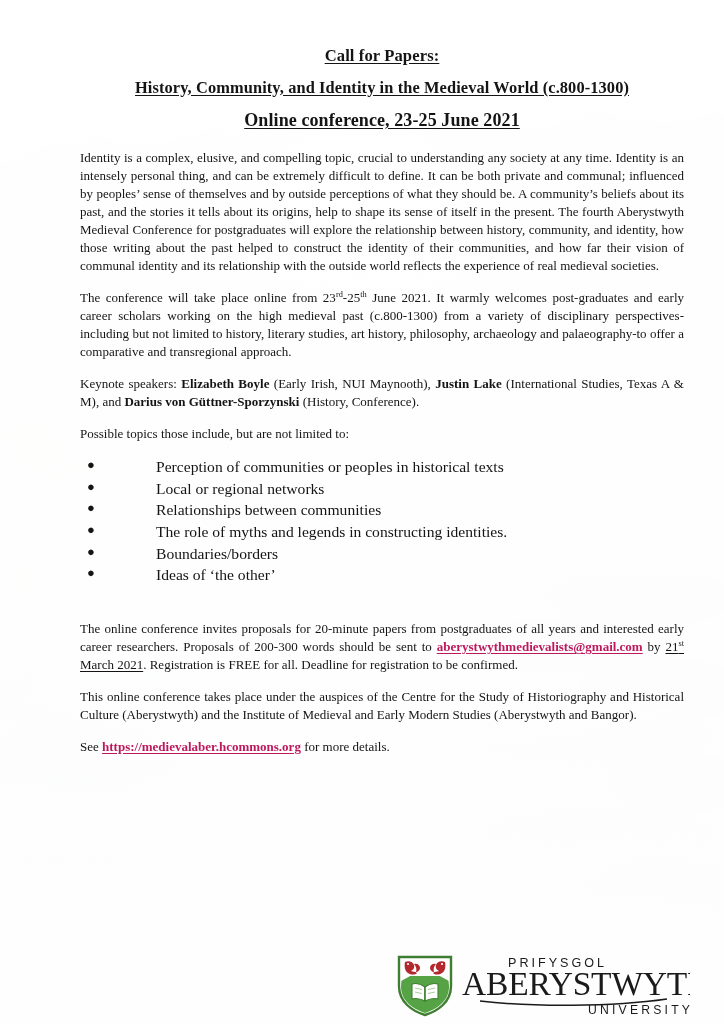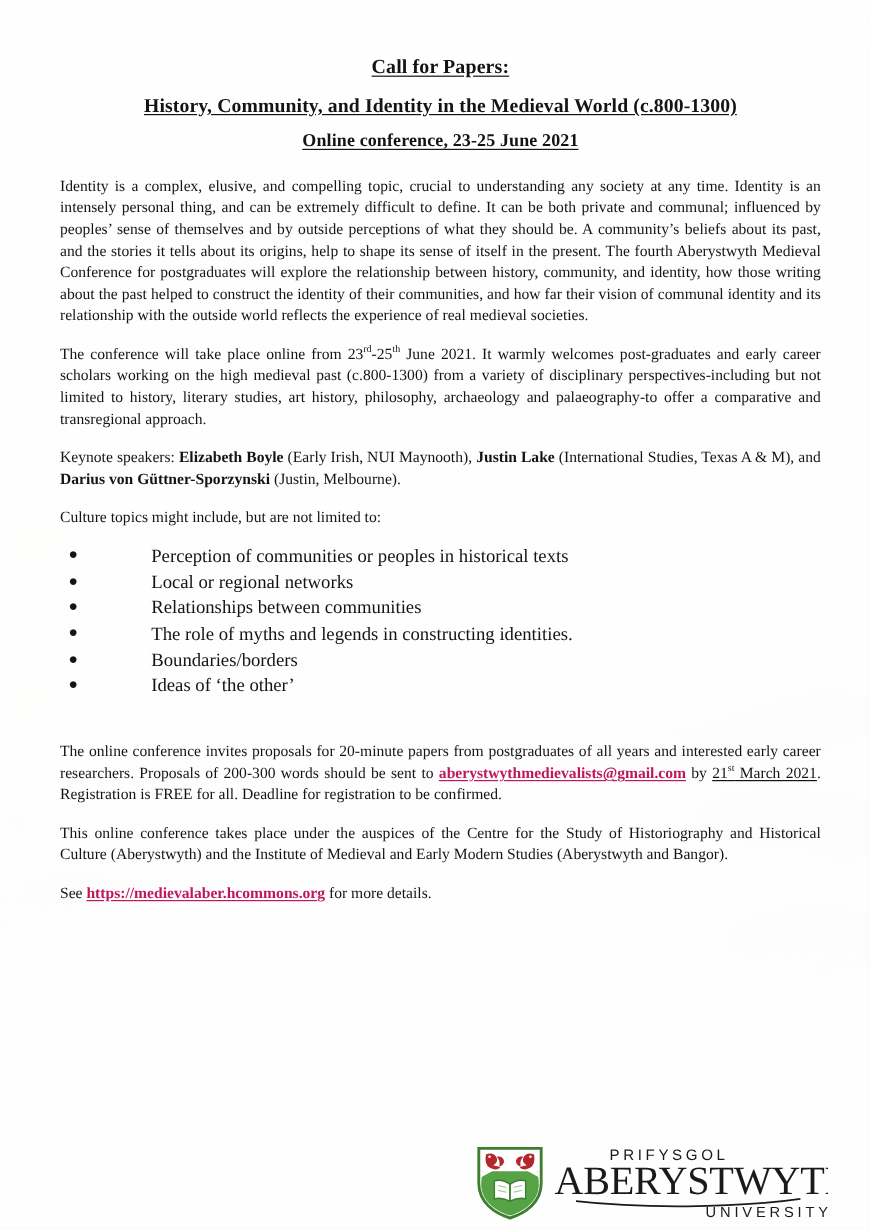--- a/index.html
+++ b/index.html
@@ -37,38 +37,38 @@
     pointer-events: none;
   }
 
   
   #page {
     position: relative;
     z-index: 2;
     width: 724px;
     height: 940px;
     box-sizing: border-box;
-    padding: 40px 40px 6px 50px;
+    padding: 40px 40px 6px 80px;
   }
 
   .heading {
     text-align: center;
     font-weight: bold;
     font-size: 16.2px;
     line-height: 1.0;
     letter-spacing: 0.1px;
     margin: 0 0 13px 0;
   }
   .heading span.u {
     text-decoration: underline;
     text-underline-offset: 2px;
   }
   .heading.h1 { font-size: 16.6px; margin-top: 8px; margin-bottom: 15px; }
   .heading.h2 { font-size: 16.4px; margin-bottom: 15px; }
-  .heading.h3 { font-size: 15px; margin-bottom: 20px; }
+  .heading.h3 { font-size: 18px; margin-bottom: 20px; }
 
   p.body {
     font-size: 13px;
     line-height: 1.385;
     text-align: justify;
     margin: 0 0 14px 0;
     hyphens: none;
   }
   p.body.last-left { text-align: left; }
 
@@ -210,23 +210,23 @@
   </h2>
 
   <h3 class="heading h3">
     <span class="u">Online conference, 23-25 June 2021</span>
   </h3>
 
   <p class="body">Identity is a complex, elusive, and compelling topic, crucial to understanding any society at any time. Identity is an intensely personal thing, and can be extremely difficult to define. It can be both private and communal; influenced by peoples’ sense of themselves and by outside perceptions of what they should be. A community’s beliefs about its past, and the stories it tells about its origins, help to shape its sense of itself in the present. The fourth Aberystwyth Medieval Conference for postgraduates will explore the relationship between history, community, and identity, how those writing about the past helped to construct the identity of their communities, and how far their vision of communal identity and its relationship with the outside world reflects the experience of real medieval societies.</p>
 
   <p class="body"><span>The conference will take place online from 23</span><sup>rd</sup><span>-25</span><sup>th</sup><span> June 2021. It warmly welcomes post-graduates and early career scholars working on the high medieval past (c.800-1300) from a variety of disciplinary perspectives-including but not limited to history, literary studies, art history, philosophy, archaeology and palaeography-to offer a comparative and transregional approach.</span></p>
 
-  <p class="body"><span>Keynote speakers: </span><b>Elizabeth Boyle</b><span> (Early Irish, NUI Maynooth), </span><b>Justin Lake</b><span> (International Studies, Texas A &amp; M), and </span><b>Darius von Güttner-Sporzynski</b><span> (Justin, Melbourne).</span></p>
-
-  <p class="body">Culture topics might include, but are not limited to:</p>
+  <p class="body"><span>Keynote speakers: </span><b>Elizabeth Boyle</b><span> (Early Irish, NUI Maynooth), </span><b>Justin Lake</b><span> (International Studies, Texas A &amp; M), and </span><b>Darius von Güttner-Sporzynski</b><span> (History, Conference).</span></p>
+
+  <p class="body">Possible topics those include, but are not limited to:</p>
 
   <ul class="topics">
     <li><span class="bullet">●</span><span>Perception of communities or peoples in historical texts</span></li>
     <li><span class="bullet">●</span><span>Local or regional networks</span></li>
     <li><span class="bullet">●</span><span>Relationships between communities</span></li>
     <li><span class="bullet">●</span><span>The role of myths and legends in constructing identities.</span></li>
     <li><span class="bullet">●</span><span>Boundaries/borders</span></li>
     <li><span class="bullet">●</span><span>Ideas of ‘the other’</span></li>
   </ul>
 

